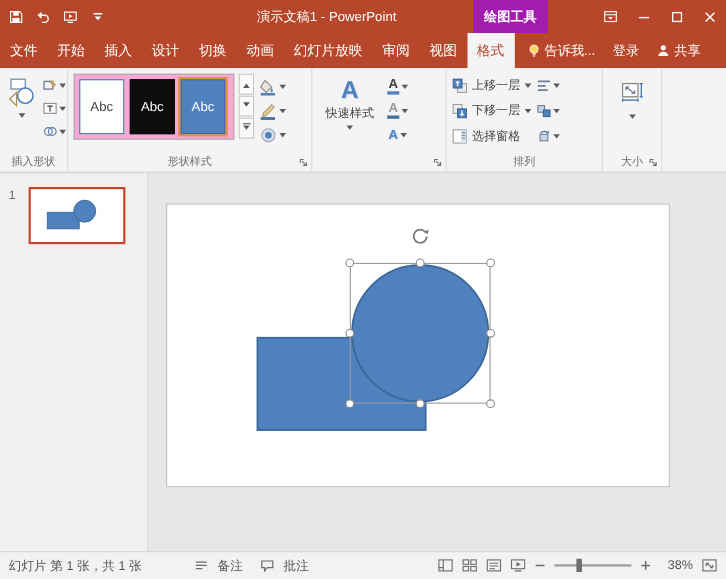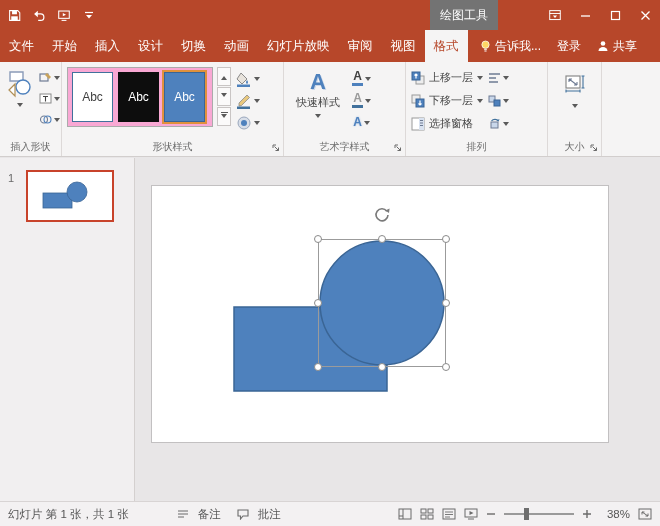--- a/index.html
+++ b/index.html
@@ -6,22 +6,22 @@
   html,body { background:#fff; }
   body { font-family:"Liberation Sans","DejaVu Sans",sans-serif; }
   .app { position:relative; width:660px; height:526px; overflow:hidden; background:#E8E6E7; font-size:12px; }
 
   
   .titlebar { position:absolute; top:0; left:0; right:0; height:30px; background:#B7472A; color:#fff; }
   .qat { position:absolute; left:6px; top:0; height:30px; display:flex; align-items:center; gap:9px; }
   .qat .qbtn { display:flex; align-items:center; justify-content:center; width:16px; height:18px; }
   .win-title { position:absolute; left:45%; top:0; height:30px; transform:translateX(-50%);
                display:flex; align-items:center; font-size:12px; white-space:nowrap; }
-  .ctx-label { position:absolute; left:430px; top:0; height:30px; padding:0 10px; background:#737373;
-               display:flex; align-items:center; font-size:12px; white-space:nowrap; }
+  .ctx-label { position:absolute; left:430px; top:0; height:30px; padding:0 10px; background:#a21caf;
+               display:flex; align-items:center; font-size:12px; white-space:nowrap;font-weight:bold; }
   .winctl { position:absolute; right:0; top:0; height:30px; display:flex; }
   .winctl .wbtn { width:30px; height:30px; display:flex; align-items:center; justify-content:center; }
 
   
   .tabrow { position:absolute; top:30px; left:0; right:0; height:32px; background:#B7472A; display:flex; align-items:stretch; color:#fff; }
   .tab { padding:0 9px; line-height:32px; font-size:12.5px; white-space:nowrap; cursor:default; }
   .tab.active { background:#F5F4F4; color:#B7472A; }
   .tabrow-right { margin-left:auto; display:flex; align-items:center; gap:16px; padding-right:23px; }
   .tab-tool { display:flex; align-items:center; gap:4px; font-size:12px; white-space:nowrap; }
 
@@ -131,20 +131,21 @@
           </svg>
       </div>
       <div class="qbtn">
         <svg width="10" height="10" viewBox="0 0 10 10">
             <path d="M1 2.5 h8" stroke="#fff" stroke-width="1.2"></path>
             <path d="M2 5 l3 3.5 3 -3.5 z" fill="#fff"></path>
           </svg>
       </div>
     </div>
 
+    <div class="win-title">演示文稿1 - PowerPoint</div>
     <div class="ctx-label">绘图工具</div>
 
     <div class="winctl">
       <div class="wbtn">
         <svg width="14" height="13" viewBox="0 0 16 16">
             <rect x="1.5" y="2" width="13" height="11" fill="none" stroke="#fff" stroke-width="1.2"></rect>
             <path d="M1.5 5.5 h13" stroke="#fff" stroke-width="1.2"></path>
             <path d="M8 11 l-2.6 -3 h5.2 z" fill="#fff"></path>
           </svg>
       </div>
@@ -314,21 +315,20 @@
             </span>
           <span class="caret"></span>
         </div>
         <div class="ibtn">
           <span class="a-wrap">
               <span class="a-mini" style="color:#4E81BD; text-shadow:0 0 2px #9FBCE0;">A</span>
             </span>
           <span class="caret"></span>
         </div>
       </div>
-      <div class="glabel">艺术字样式</div>
       <div class="launcher">
         <svg width="8" height="8" viewBox="0 0 8 8">
             <path d="M1 1 h3 M1 1 v3" stroke="#6A6A6A" fill="none"></path>
             <path d="M2.5 2.5 l4 4 M6.5 3.5 v3 h-3" stroke="#6A6A6A" fill="none"></path>
           </svg>
       </div>
     </div>
 
     <div class="rgroup g4">
       <div class="arr-left">

